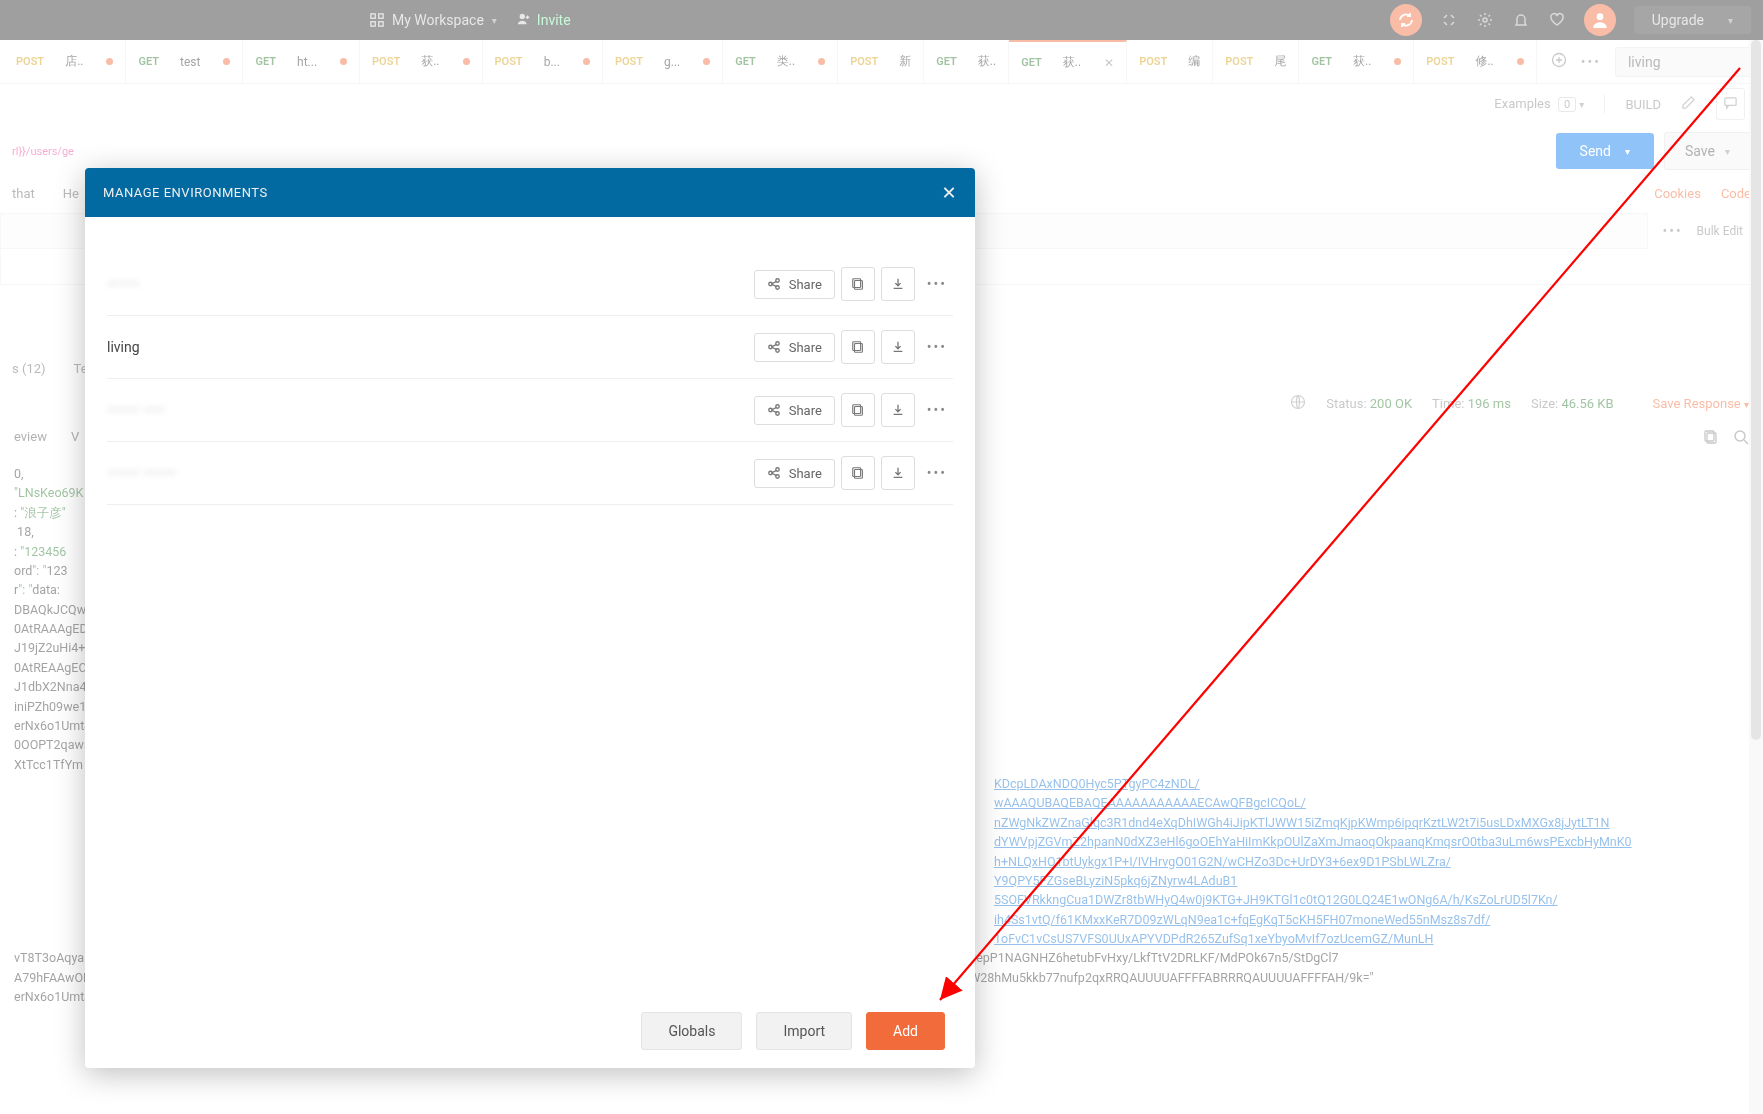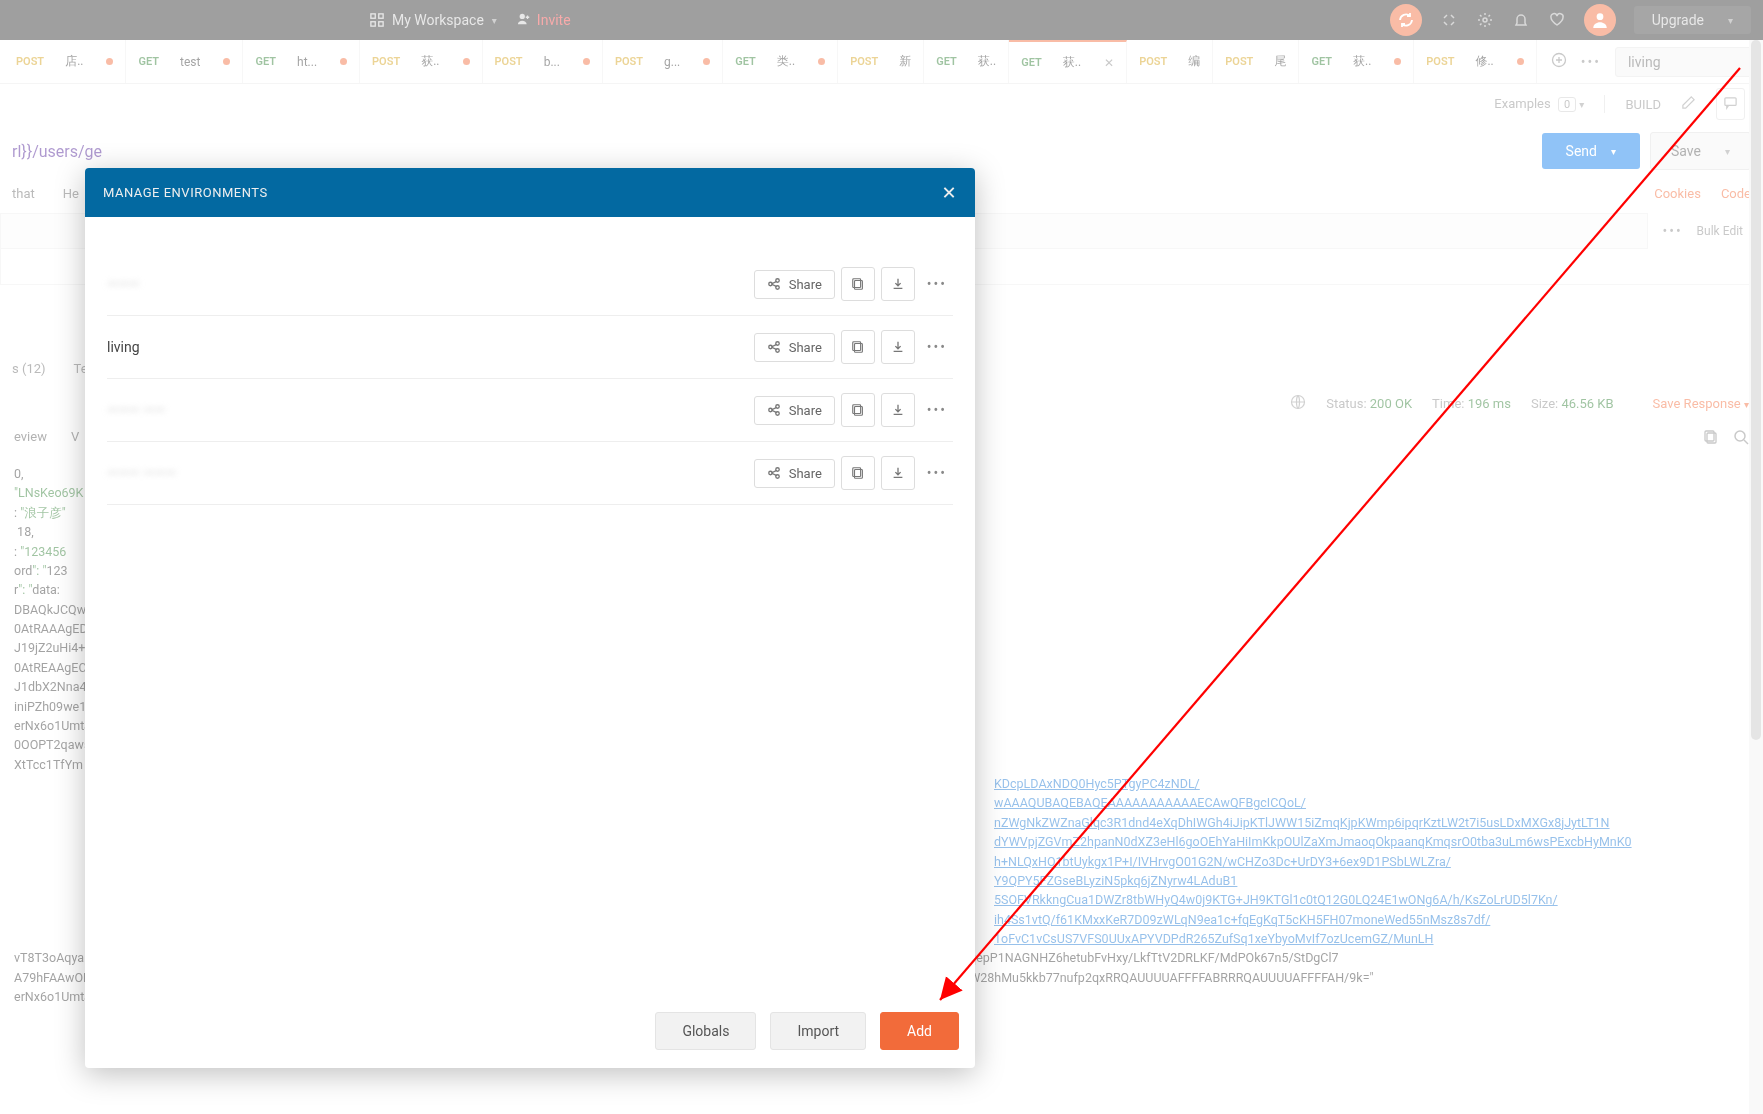--- a/index.html
+++ b/index.html
@@ -21,23 +21,23 @@
 .tab .dot{width:7px;height:7px;border-radius:50%;background:#f26b3a;margin-left:2px}
 .tab .x{color:#888;margin-left:2px}
 .tabs-ctrl{display:flex;align-items:center;gap:14px;padding:0 14px;color:#888}
 .envbox{margin-left:auto;display:flex;align-items:center;gap:10px;padding-right:10px}
 .env-sel{background:#f3f3f3;border:1px solid #e4e4e4;border-radius:3px;padding:6px 12px;width:240px;display:flex;align-items:center;justify-content:space-between;color:#666}
 .env-btn{width:36px;height:36px;border:1px solid #e4e4e4;border-radius:3px;display:flex;align-items:center;justify-content:center;color:#777}
 .subhead{height:40px;display:flex;align-items:center;justify-content:flex-end;padding-right:18px;gap:20px;color:#888;font-size:13px}
 .badge0{display:inline-block;border:1px solid #ccc;border-radius:3px;padding:0 5px;font-size:11px;margin-left:4px}
 .vline{width:1px;height:18px;background:#ddd}
 .reqrow{display:flex;align-items:center;padding:8px 12px;gap:10px}
-.url{color:#4c1d95;font-size:16px}
+.url{color:#ec4899;font-size:11px}
 .sendbtn{background:#097bed;color:#fff;padding:10px 24px;border-radius:3px;display:flex;align-items:center;gap:14px;margin-left:auto}
-.savebtn{background:#f3f3f3;border:1px solid #ddd;color:#555;padding:10px 20px;border-radius:3px;display:flex;align-items:center;gap:24px}
+.savebtn{background:#f3f3f3;border:1px solid #ddd;color:#555;padding:10px 20px;border-radius:3px;display:flex;align-items:center;gap:10px}
 .subtabs{display:flex;gap:28px;padding:8px 12px;font-size:13px;color:#666}
 .subtabs .right{margin-left:auto;display:flex;gap:20px}
 .subtabs .ck{color:#f26b3a}
 .kvhead{display:flex;background:#fafafa;border:1px solid #eee;color:#888;font-size:12px}
 .kvhead>div{padding:10px 14px}
 .kvhead .k{width:430px;border-right:1px solid #eee}
 .kvhead .v{width:430px;border-right:1px solid #eee}
 .kvhead .d{flex:1}
 .kvrow{display:flex;border:1px solid #eee;border-top:none;color:#aaa;font-size:13px}
 .kvrow>div{padding:10px 14px}
@@ -60,21 +60,21 @@
 .mhead{background:#0369a1;color:#eee;padding:14px 18px;display:flex;align-items:center;justify-content:space-between;font-size:13px;letter-spacing:0.5px;border-radius:4px 4px 0 0}
 .mbody{padding:18px 22px;flex:1;overflow:auto}
 .mdesc{color:#888;font-size:13px;line-height:1.5}
 .mdesc a{color:#f26b3a;text-decoration:none}
 .envrow{display:flex;align-items:center;padding:14px 0;border-bottom:1px solid #eee}
 .envrow .name{flex:1;color:#444}
 .envrow .blur{filter:blur(3px);color:#bbb}
 .sharebtn{border:1px solid #ddd;border-radius:3px;padding:6px 12px;display:flex;align-items:center;gap:8px;color:#666;font-size:13px;cursor:pointer}
 .ibtn{width:34px;height:34px;border:1px solid #ddd;border-radius:3px;display:flex;align-items:center;justify-content:center;color:#777;margin-left:6px;cursor:pointer;font-size:14px}
 .emore{margin-left:6px;color:#888;letter-spacing:2px;cursor:pointer;padding:0 6px}
-.mfoot{padding:18px 16px;display:flex;gap:14px;justify-content:flex-end;border-top:none}
+.mfoot{padding:18px 30px;display:flex;gap:14px;justify-content:flex-end;border-top:none}
 .fbtn{padding:10px 26px;border-radius:3px;font-size:14px;cursor:pointer}
 .fbtn.gray{background:#f2f2f2;color:#555;border:1px solid #e4e4e4}
 .fbtn.primary{background:#f26b3a;color:#fff;border:1px solid #f26b3a}
 .arrow-line{position:absolute;z-index:20;pointer-events:none}
 .scroll-fake{position:absolute;right:0;top:40px;bottom:0;width:14px;background:#f1f1f1}
 .scroll-thumb{position:absolute;right:2px;top:40px;width:10px;height:700px;background:#c6c6c6;border-radius:5px}
 .chev{font-size:10px;color:#999}
 .small-ic{font-size:14px}
 </style>
 </head>
@@ -86,21 +86,21 @@
       <svg viewBox="0 0 16 16" width="14" height="14" fill="none" stroke="#ccc" stroke-width="1.5">
           <rect x="1" y="1" width="5" height="5"></rect>
           <rect x="10" y="1" width="5" height="5"></rect>
           <rect x="1" y="10" width="5" height="5"></rect>
           <rect x="10" y="10" width="5" height="5"></rect>
         </svg>
     </span>
     <span>My Workspace</span>
     <span class="chev">▾</span>
   </div>
-  <div style="display:flex;align-items:center;gap:6px;color:#ef4444">
+  <div style="display:flex;align-items:center;gap:6px;color:#86efac">
     <span>
       <svg viewBox="0 0 16 16" width="14" height="14" fill="#ccc">
           <circle cx="6" cy="5" r="3"></circle>
           <path d="M1 14c0-2.5 2.5-4 5-4s5 1.5 5 4"></path>
           <path d="M12 4v4M10 6h4" stroke="#ccc" stroke-width="1.5"></path>
         </svg>
     </span>
     <span>Invite</span>
   </div>
   <div class="right">

